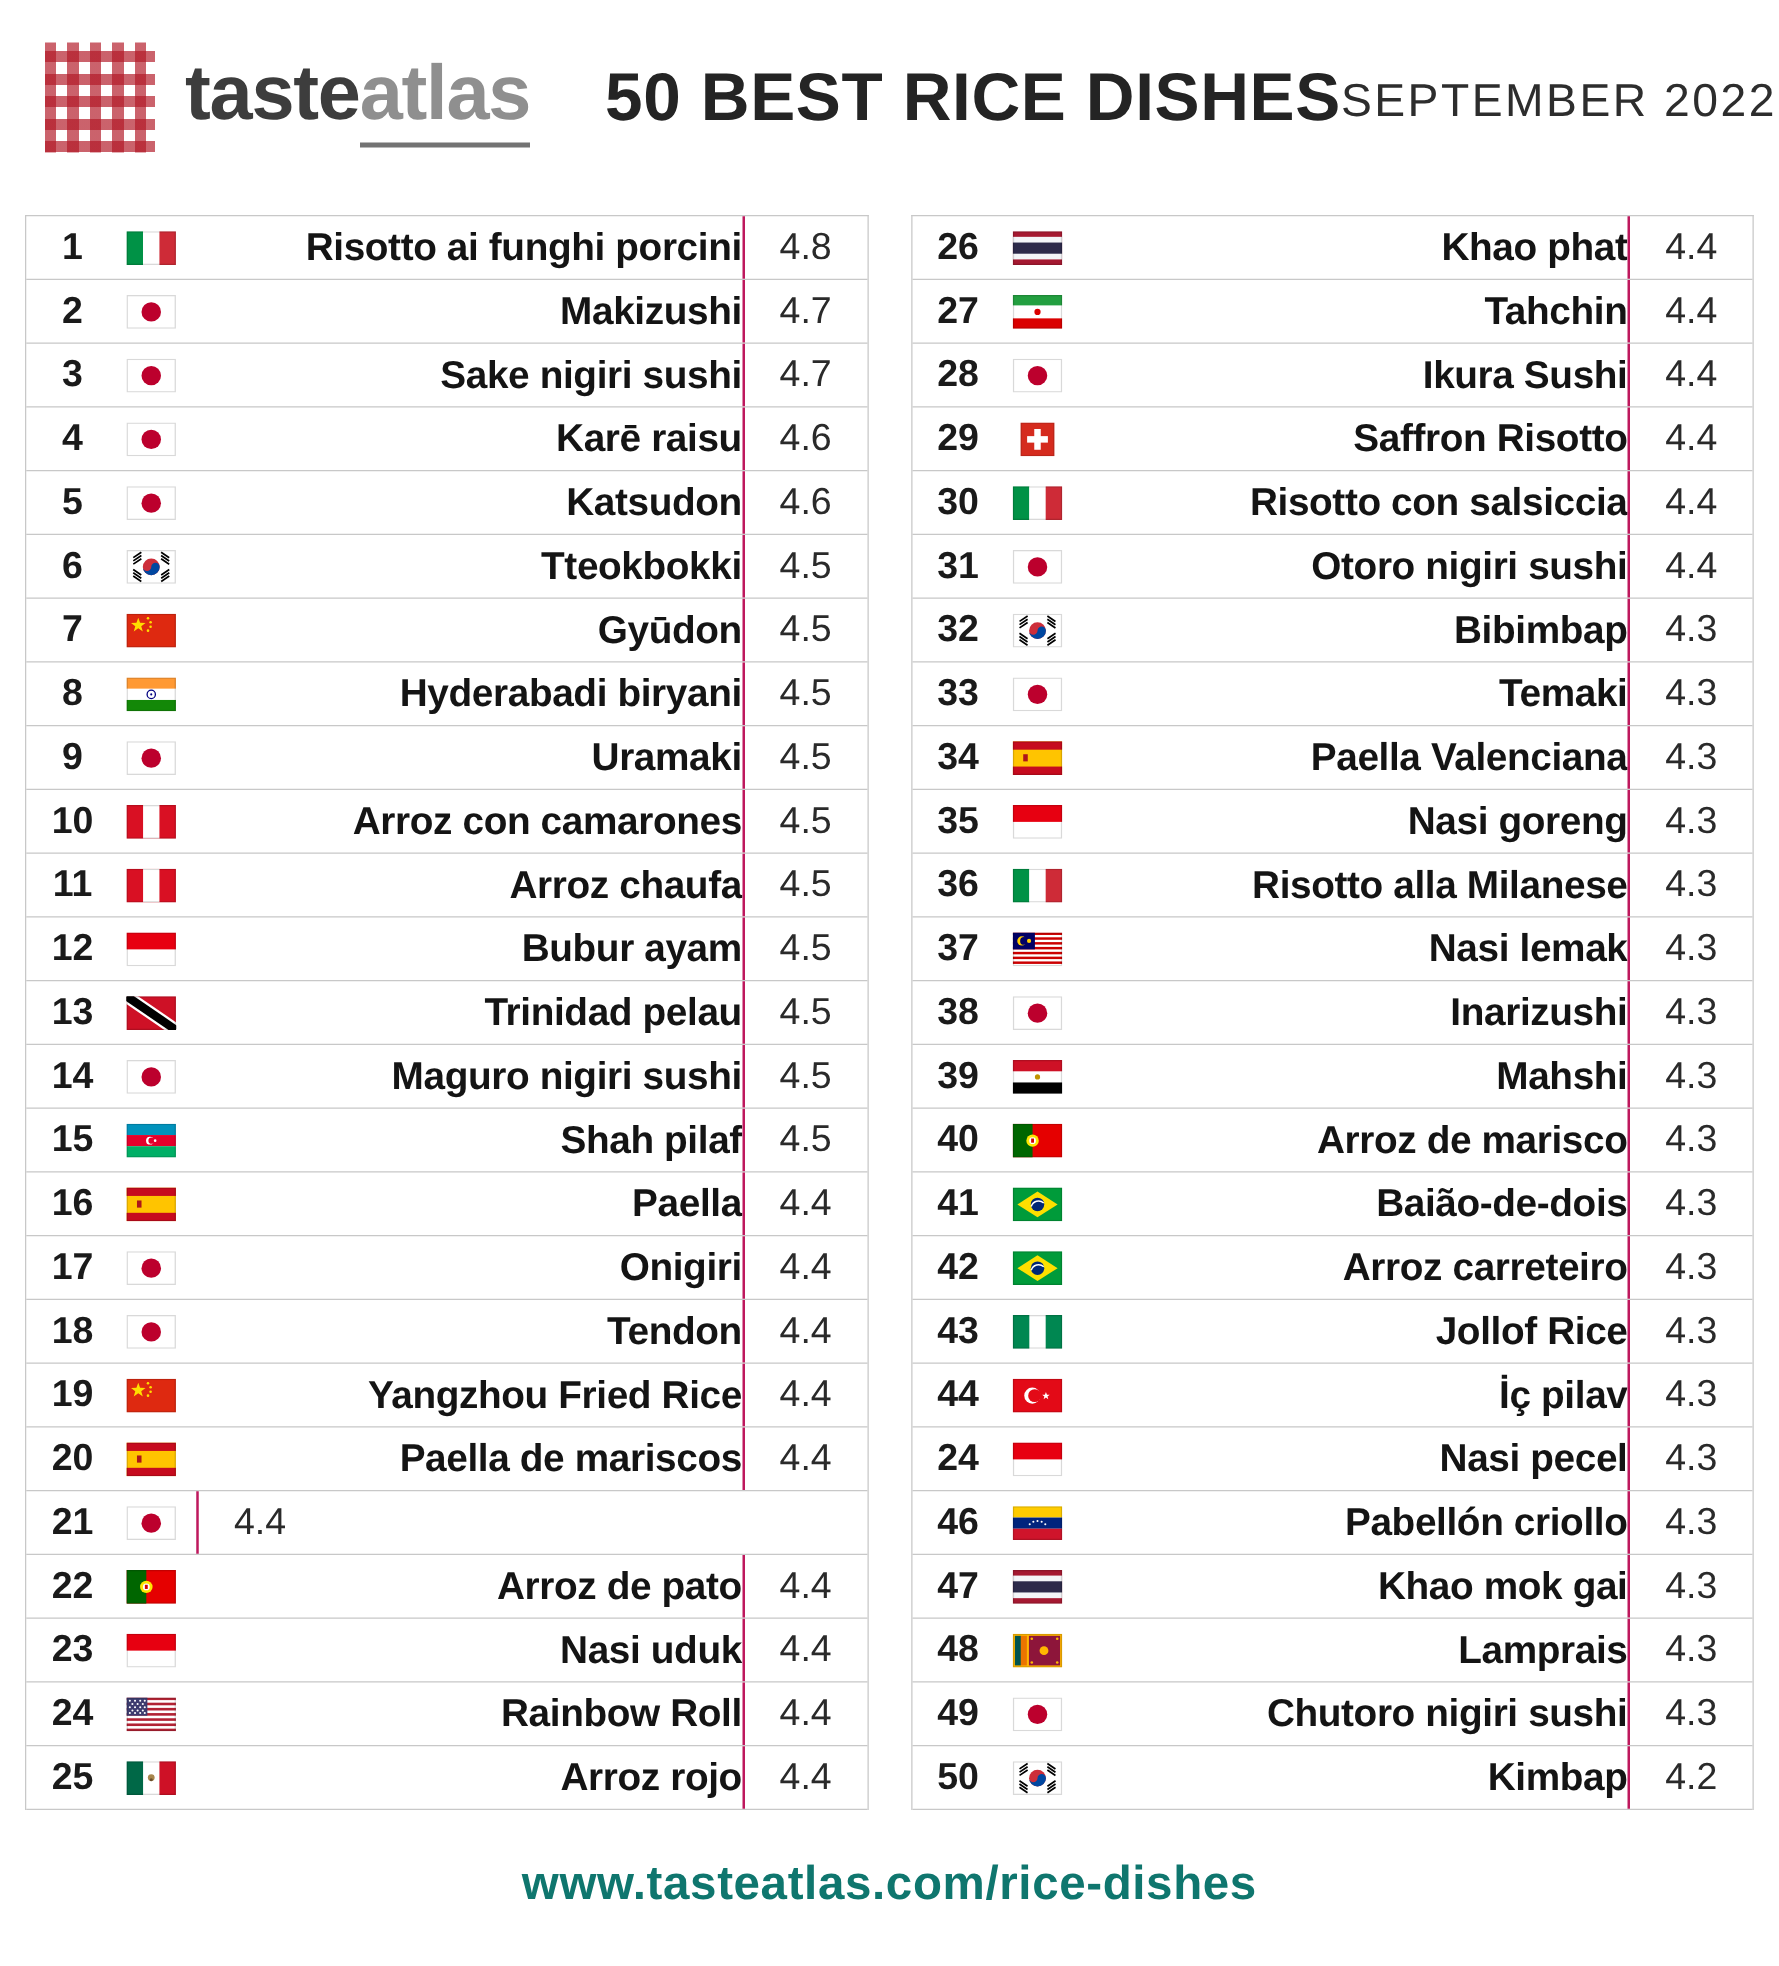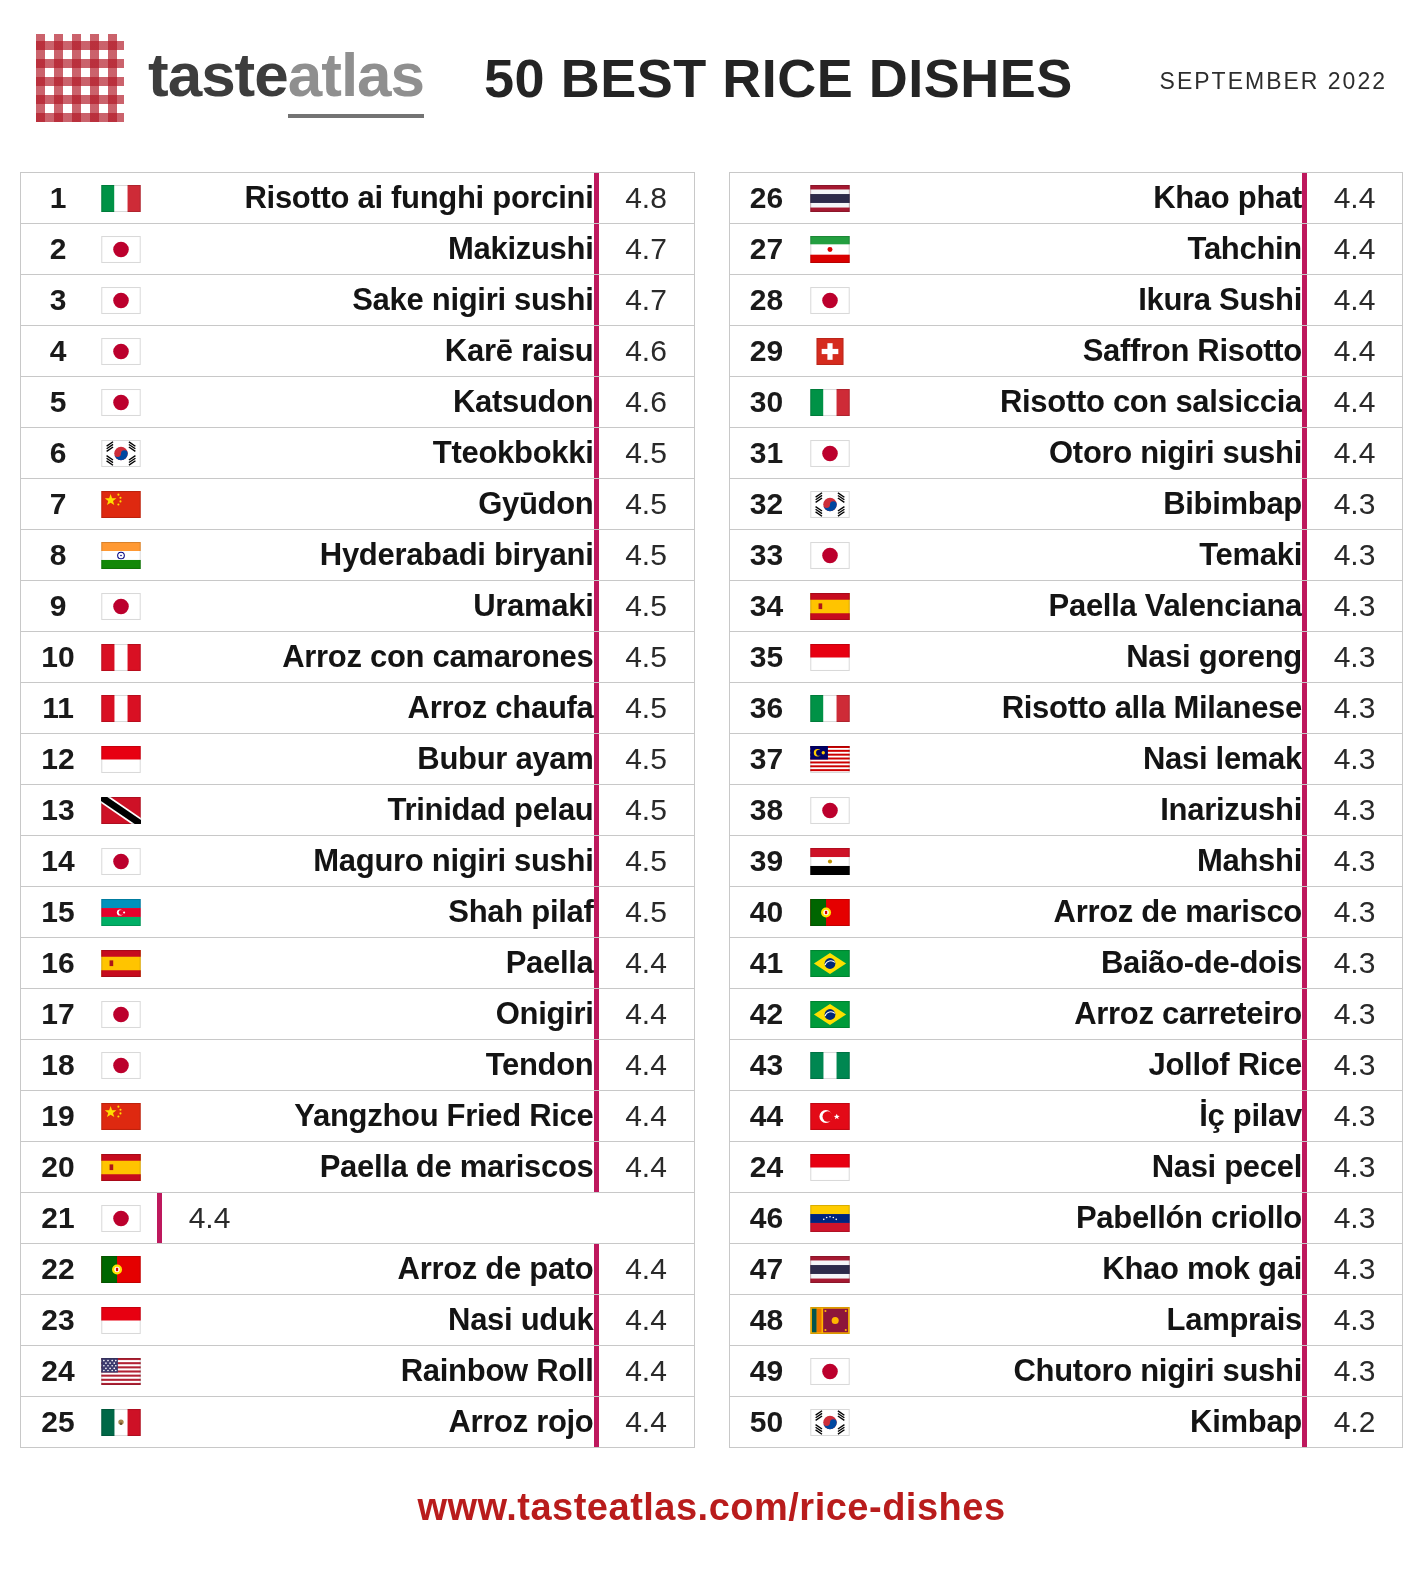--- a/index.html
+++ b/index.html
@@ -16,41 +16,41 @@
     width: 88px; height: 88px; flex: 0 0 auto;
     background:
       repeating-linear-gradient(90deg, rgba(178,24,38,.68) 0 9px, rgba(178,24,38,0) 9px 18px),
       repeating-linear-gradient(0deg, rgba(178,24,38,.68) 0 9px, rgba(178,24,38,0) 9px 18px),
       #fff;
   }
   .brand { margin-left: 24px; font-size: 62px; font-weight: bold; letter-spacing: -1px; white-space: nowrap; }
   .brand .taste { color: #3d3d3d; }
   .brand .atlas { color: #8f8f8f; display: inline-block; border-bottom: 4px solid #737373; padding-bottom: 4px; }
   .title { margin-left: 60px; font-size: 54px; font-weight: bold; color: #242424; letter-spacing: 0.5px; white-space: nowrap; }
-  .date { margin-left: auto; font-size: 23px; color: #2d2d2d; letter-spacing: 2px; white-space: nowrap; padding-top: 6px; }
+  .date { margin-left: auto; font-size: 37px; color: #2d2d2d; letter-spacing: 2px; white-space: nowrap; padding-top: 6px; }
 
   
   .tables { display: flex; gap: 34px; padding: 50px 20px 0 20px; }
   .rank-table { flex: 1; border: 1px solid #c8c8c8; border-bottom: none; }
   .row { display: flex; align-items: center; height: 51px; border-bottom: 1px solid #c8c8c8; }
   .rank { width: 74px; text-align: center; font-weight: bold; font-size: 30px; color: #1a1a1a; flex: 0 0 auto; }
   .flag { width: 62px; flex: 0 0 auto; display: flex; align-items: center; padding-left: 6px; }
   .flag svg { display: block; }
   .dish {
     flex: 1 1 auto; font-weight: bold; font-size: 31px; color: #141414;
     padding-left: 14px; white-space: nowrap; overflow: hidden; letter-spacing: -0.3px; text-align: right;
   }
   .rating-cell {
     width: 100px; flex: 0 0 auto; align-self: stretch;
     display: flex; align-items: center; justify-content: center;
-    border-left: 5px solid #be185d; font-size: 30px; color: #2a2a2a;
+    border-left: 2px solid #be185d; font-size: 30px; color: #2a2a2a;
   }
 
   
-  .footer { text-align: center; padding-top: 38px; font-size: 38px; font-weight: bold; color: #b91c1c; letter-spacing: 0.5px; }
+  .footer { text-align: center; padding-top: 38px; font-size: 38px; font-weight: bold; color: #0f766e; letter-spacing: 0.5px; }
 </style>
 </head>
 <body>
 
 <div class="header">
   <div class="logo-mark"></div>
   <div class="brand">
     <span class="taste">taste</span><span class="atlas">atlas</span>
   </div>
   <div class="title">50 BEST RICE DISHES</div>

